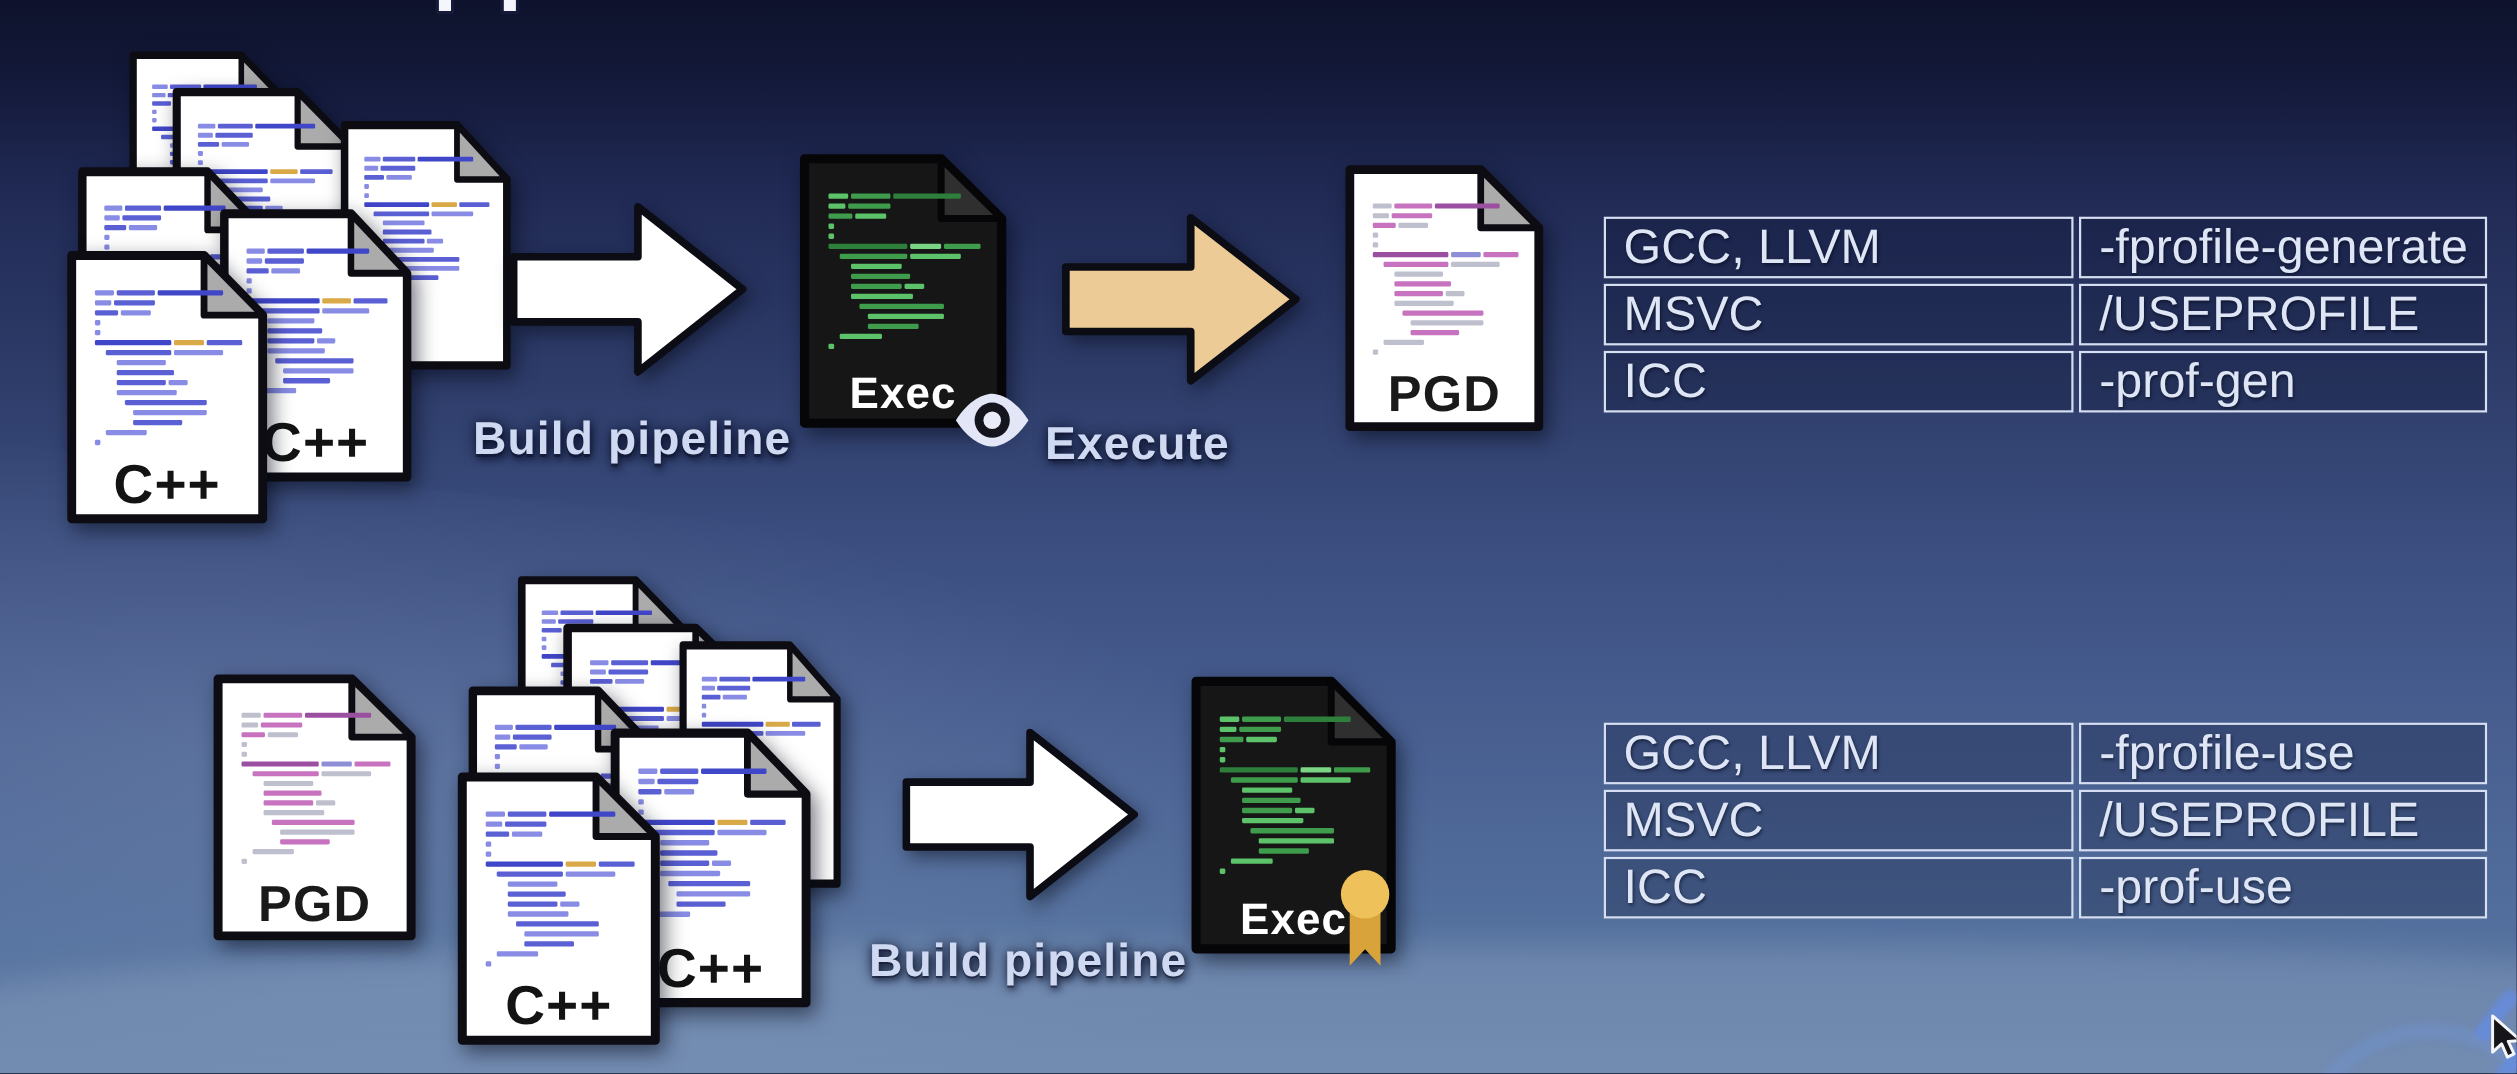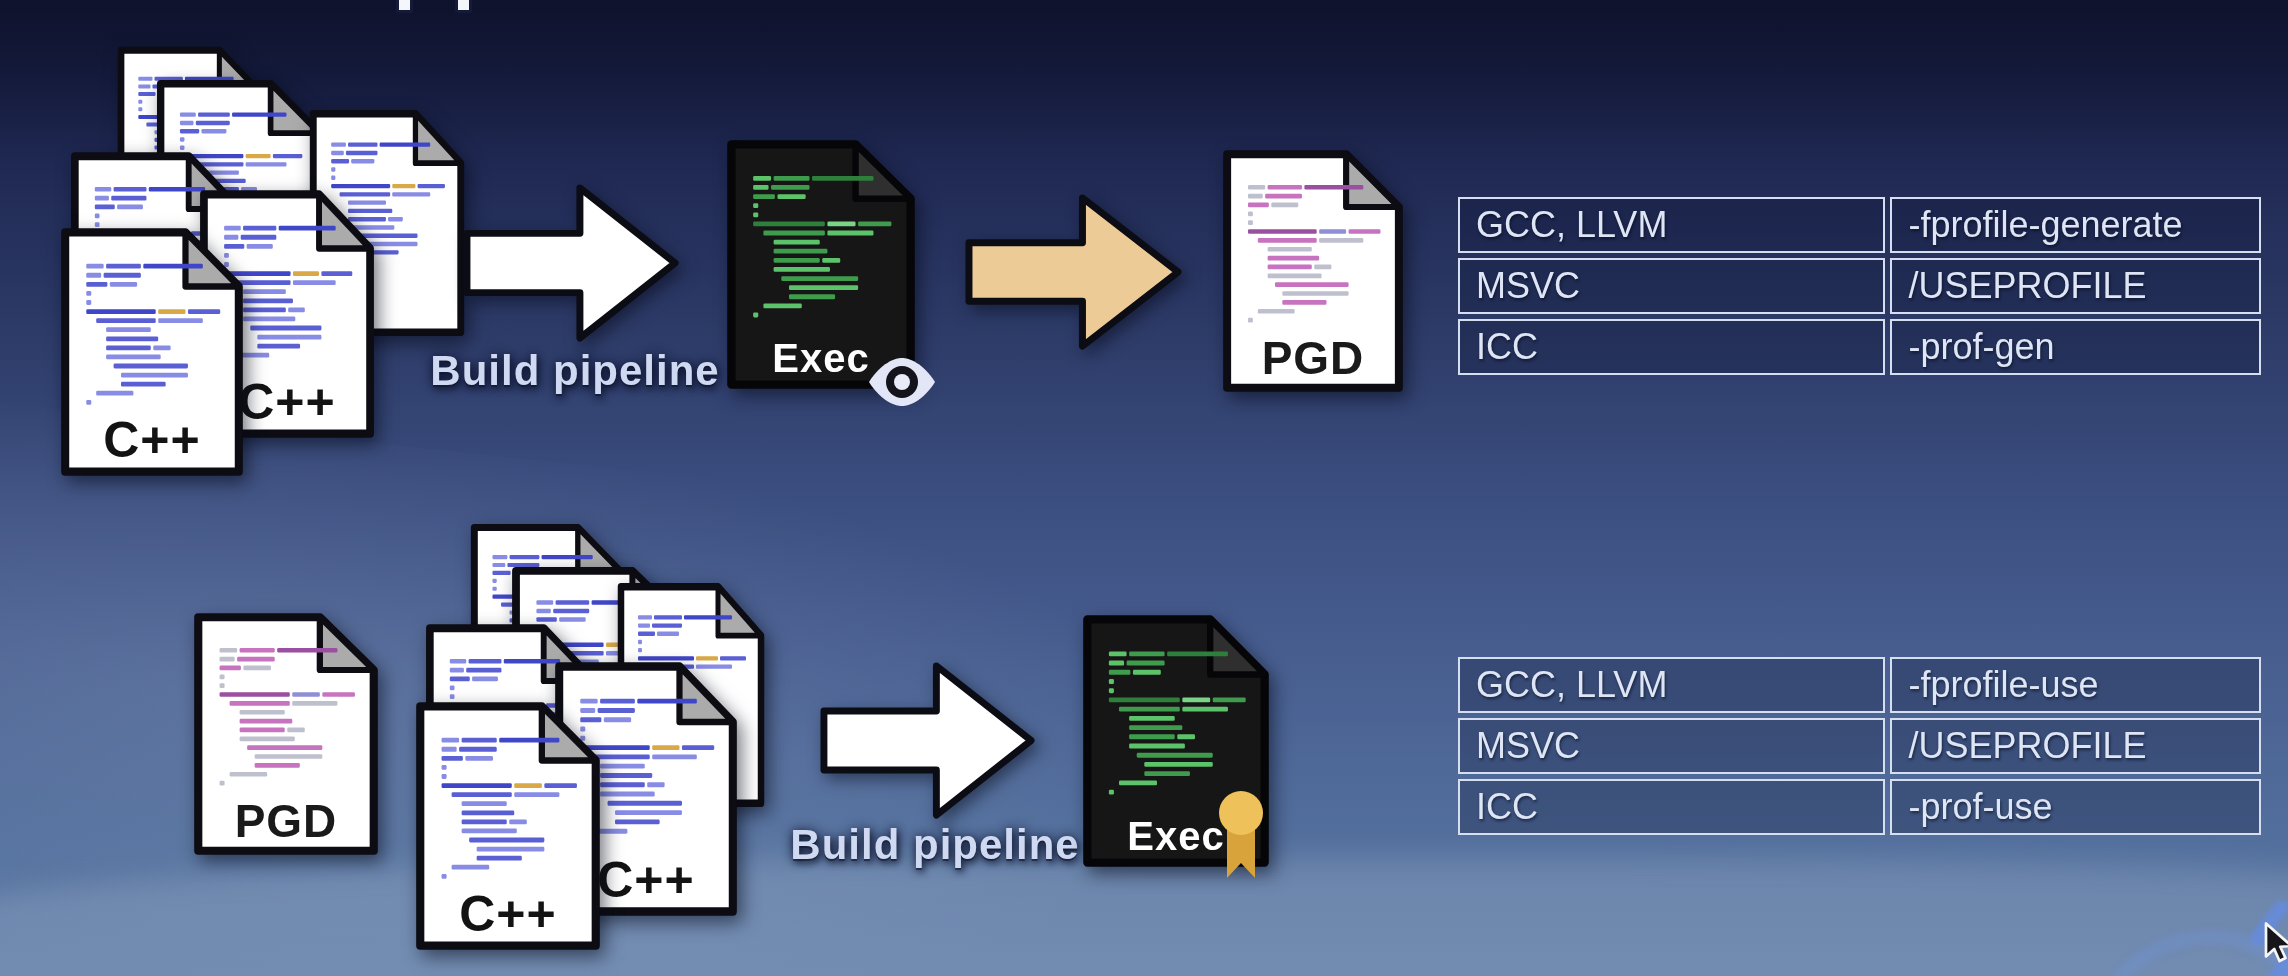--- a/index.html
+++ b/index.html
@@ -24,29 +24,29 @@
   .doc{position:absolute;filter:drop-shadow(5px 7px 9px rgba(4,8,22,.55));}
   .doc svg{display:block;width:100%;height:100%;}
   .doc-label{position:absolute;left:0;right:0;bottom:13px;text-align:center;
     font-weight:700;letter-spacing:1px;line-height:1;}
 
   .arrow{position:absolute;filter:drop-shadow(5px 6px 8px rgba(4,8,22,.5));}
   .arrow polygon{stroke:#0c0c14;stroke-width:7;stroke-linejoin:round;}
   .fill-white{fill:var(--arrow-white,#fff);}
   .fill-tan{fill:var(--arrow-tan,#eccb97);}
 
-  .caption{position:absolute;text-align:center;font-size:42px;font-weight:600;
+  .caption{position:absolute;text-align:left;font-size:42px;font-weight:600;
     color:#cfd9f2;letter-spacing:1px;line-height:48px;
-    text-shadow:0 2px 0 rgba(14,20,46,.55),0 0 12px rgba(12,18,44,.9),2px 4px 7px rgba(8,13,34,.7);}
+    text-shadow:0 2px 0 rgba(14,20,46,.55),0 0 12px rgba(12,18,44,.9),2px 4px 7px rgba(8,13,34,.7);margin-top:28px;}
 
   table.flag-table{position:absolute;width:813px;height:188px;border-collapse:separate;
     border-spacing:5px;table-layout:fixed;}
   table.flag-table td{border:2.5px solid var(--table-border,#d6dff2);
     background:rgba(12,18,48,.28);color:var(--table-text,#dee5f5);
-    font-size:36px;padding:0 6px 0 16px;vertical-align:middle;overflow:hidden;white-space:nowrap;
+    font-size:44px;padding:0 6px 0 16px;vertical-align:middle;overflow:hidden;white-space:nowrap;
     text-shadow:1px 2px 3px rgba(5,10,30,.6);}
   table.flag-table td:first-child{width:50.3%;}
 
   .badge{position:absolute;}
   .badge svg{display:block;width:100%;height:100%;}
 
   .watermark-arc{position:absolute;left:2085px;top:930px;width:220px;height:220px;
     border:14px solid rgba(110,150,225,.28);border-radius:50%;filter:blur(3px);}
   .watermark-bar{position:absolute;width:15px;height:54px;background:rgba(100,140,230,.7);
     border-radius:8px;filter:blur(2px);transform:rotate(38deg);}
@@ -286,20 +286,21 @@
     <svg viewBox="0 0 72 54">
       <path d="M3,27 C15,8 29,3 36,3 C43,3 57,8 69,27 C57,46 43,51 36,51 C29,51 15,46 3,27 Z" fill="#e2e6f6"></path>
       <circle cx="36" cy="27" r="16" fill="#14141c"></circle>
       <circle cx="36" cy="27" r="8" fill="#e9ecf8"></circle>
     </svg>
   </div>
 
   <svg class="arrow" style="left:965px;top:192px;width:219px;height:160px;" viewBox="0 0 220 164" preserveAspectRatio="none">
     <polygon class="fill-tan" points="4,52 118,52 118,6 214,82 118,158 118,112 4,112"></polygon>
   </svg>
+  <div class="caption" style="left:950px;top:351px;width:256px;">Execute</div>
 
   <div class="doc" style="left:1221px;top:148px;width:184px;height:246px;">
       <svg viewBox="0 0 150 200" preserveAspectRatio="none">
         <path d="M5 5 H102 L145 48 V195 H5 Z" fill="#ffffff" stroke="#0c0c12" stroke-width="6.5" stroke-linejoin="round"></path>
         <path d="M102 5 L145 48 L102 48 Z" fill="#ababab" stroke="#0c0c12" stroke-width="5" stroke-linejoin="round"></path>
         <rect x="22" y="30" width="14" height="3.8" rx="1" fill="#bfc0ce"></rect>
         <rect x="38" y="30" width="28" height="3.8" rx="1" fill="#c873c0"></rect>
         <rect x="68" y="30" width="48" height="3.8" rx="1" fill="#9a4fa0"></rect>
         <rect x="22" y="37.2" width="12" height="3.8" rx="1" fill="#bfc0ce"></rect>
         <rect x="36" y="37.2" width="30" height="3.8" rx="1" fill="#c873c0"></rect>

